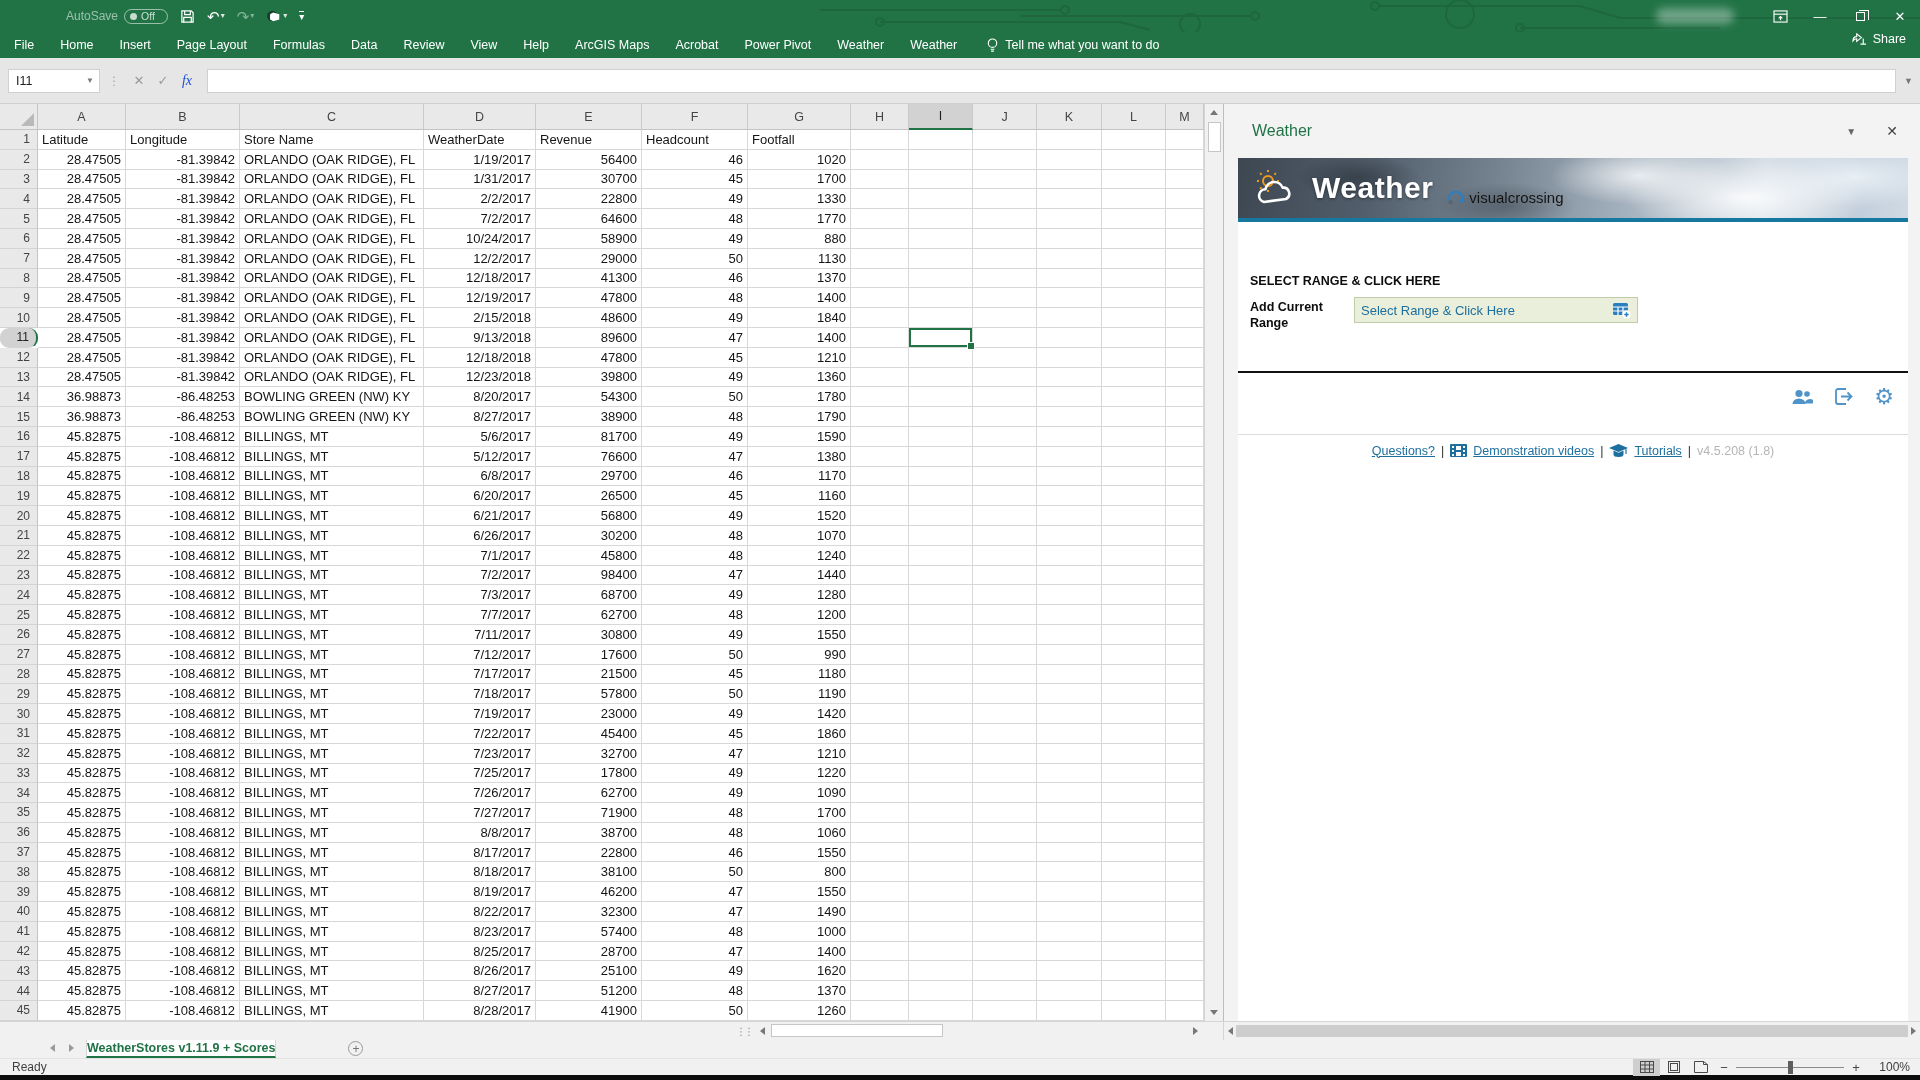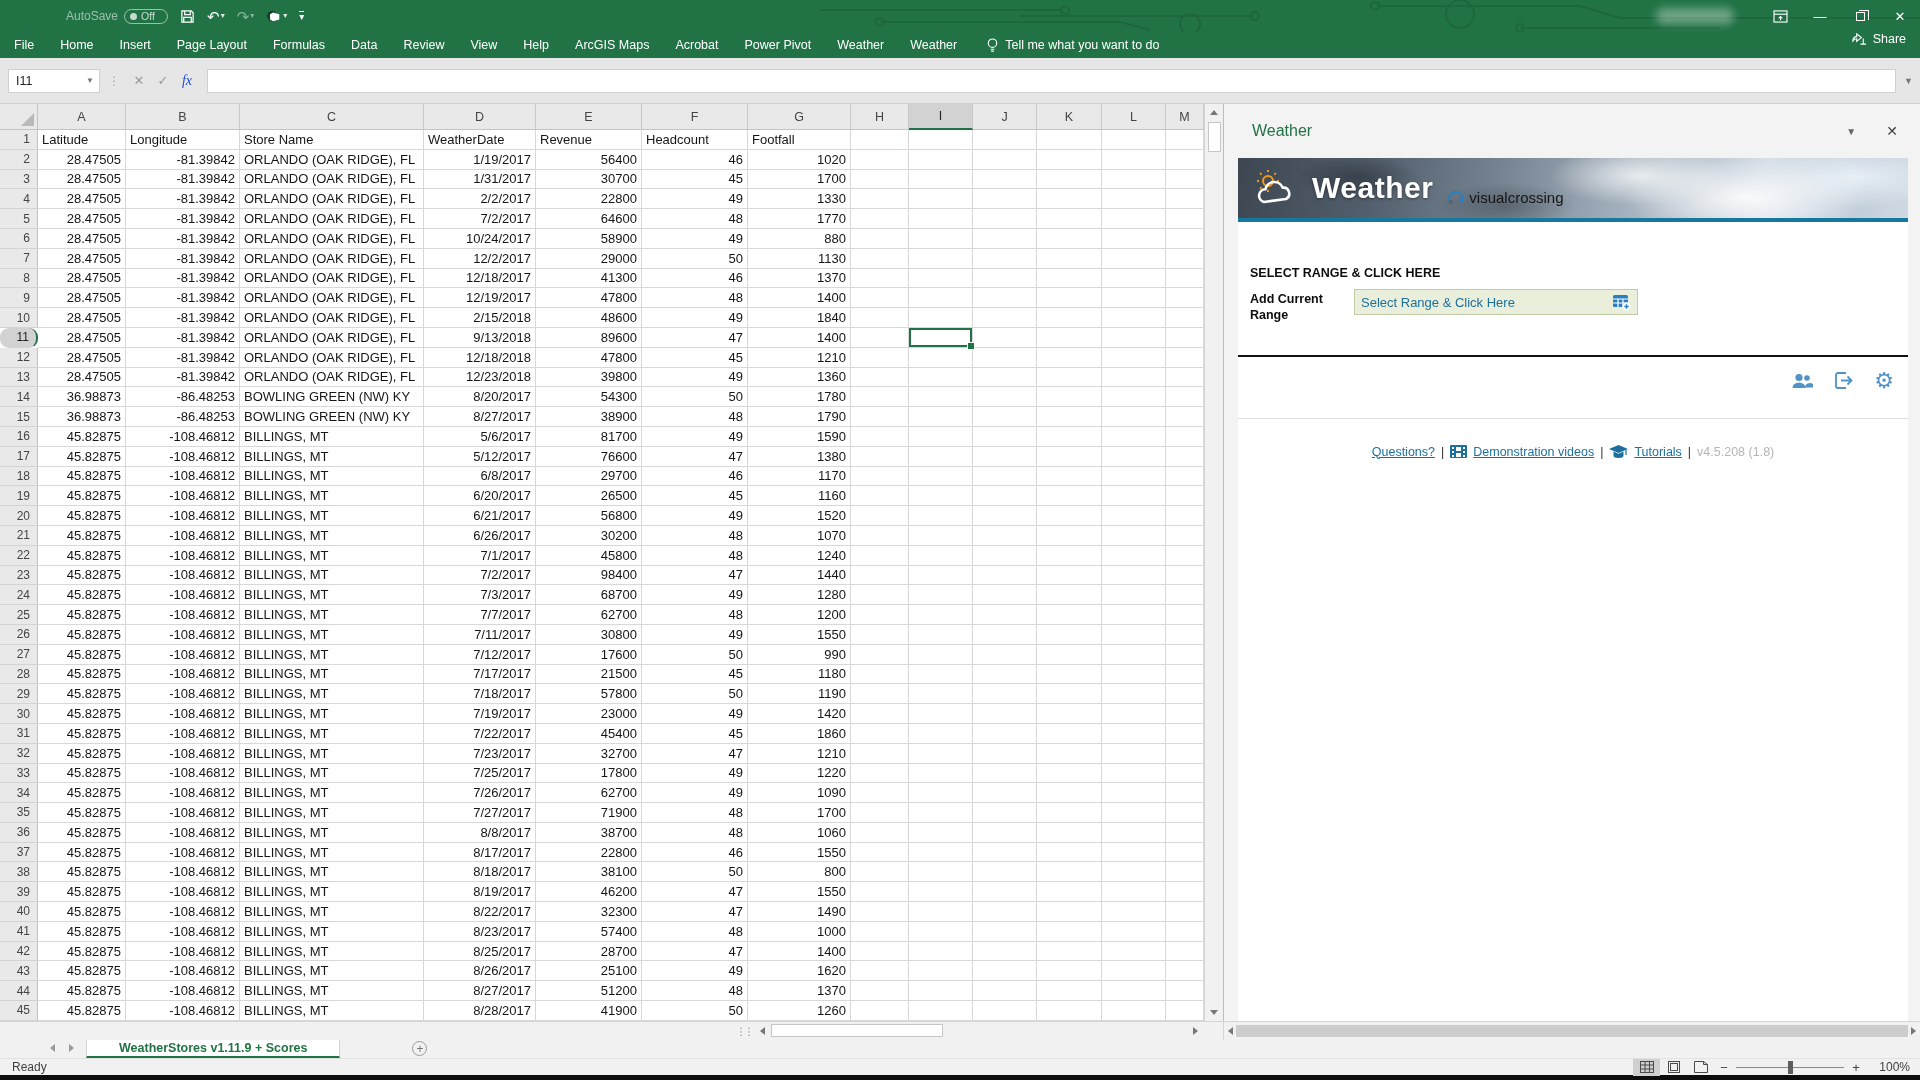--- a/index.html
+++ b/index.html
@@ -86,49 +86,49 @@
       radial-gradient(170px 52px at 76% 62%, rgba(255,255,255,.85), rgba(255,255,255,0) 72%),
       radial-gradient(120px 40px at 92% 30%, rgba(236,243,248,.9), rgba(255,255,255,0) 75%),
       radial-gradient(100px 34px at 40% 75%, rgba(30,38,46,.35), rgba(0,0,0,0) 70%),
       radial-gradient(90px 30px at 18% 30%, rgba(20,26,34,.4), rgba(0,0,0,0) 70%);}
   .banner-bar{position:absolute;left:0;right:0;bottom:0;height:4px;background:#16789f;}
   .banner-inner{position:absolute;inset:0 0 4px 0;display:flex;align-items:center;padding-left:16px;}
   .banner-word{font-size:30px;font-weight:700;color:#fff;text-shadow:0 1px 3px rgba(0,0,0,.45);margin-left:12px;letter-spacing:.5px;}
   .vc{display:flex;align-items:center;gap:5px;margin-left:14px;margin-top:18px;}
   .vc-text{font-size:15px;color:#151515;}
   .vc-text b{font-weight:400;}
-  .pane-section{padding:0 12px;}
+  .pane-section{padding:8px 12px;}
   .sec-heading{margin-top:44px;font-size:12.5px;font-weight:700;color:#0d0d0d;}
   .range-row{display:flex;margin-top:9px;}
   .range-label{width:104px;font-size:12.5px;font-weight:700;color:#0d0d0d;line-height:1.3;padding-top:2px;}
   .range-input{width:284px;height:26px;background:#e9efda;border:1px solid #c2cba8;display:flex;align-items:center;padding:0 6px;font-size:13px;color:#1d6f9e;}
   .range-input .ri-ico{margin-left:auto;display:flex;}
   .black-sep{height:2px;background:#111;margin-top:31px;}
   .populate-row{padding-left:6px;margin-top:9px;}
   .populate-btn{width:146px;height:29px;background:#b5b5b5;border:none;border-radius:2px;color:#fff;font-weight:700;font-size:13.5px;font-family:"Liberation Sans",sans-serif;}
   .icons-row{display:flex;justify-content:flex-end;align-items:center;gap:20px;margin:13px 14px 0 0;}
   .gear-glyph{font-size:22px;color:#4f93c9;line-height:1;}
-  .links-row{margin-top:26px;border-top:1px solid #dcdcdc;padding-top:26px;display:flex;justify-content:center;align-items:center;gap:6px;font-size:12.5px;color:#333;}
+  .links-row{margin-top:26px;border-top:1px solid #dcdcdc;padding-top:9px;display:flex;justify-content:center;align-items:center;gap:6px;font-size:12.5px;color:#333;}
   .links-row a{color:#1d6f9e;text-decoration:underline;display:flex;align-items:center;gap:4px;}
   .version{color:#b5b5b5;}
   .pane-fill{flex:1;}
 
   
   .scrollrow{height:19px;display:flex;background:#f1f1f1;border-top:1px solid #d5d5d5;}
   .scroll-left{width:1223px;display:flex;align-items:center;position:relative;}
   .drag-dots{position:absolute;left:736px;color:#8a8a8a;font-size:10px;letter-spacing:-2px;}
   .hs-btn{width:17px;height:100%;display:flex;align-items:center;justify-content:center;}
   .hs-left-group{position:absolute;left:754px;right:19px;display:flex;align-items:center;height:100%;}
   .hs-track{flex:1;height:100%;position:relative;}
   .hs-thumb{position:absolute;left:0;top:2px;height:13px;width:172px;background:#fff;border:1px solid #c6c6c6;}
   .scroll-right{flex:1;display:flex;align-items:center;border-left:1px solid #d5d5d5;padding:0 4px 0 4px;}
   .ps-thumb{flex:1;height:12px;background:#cdcdcd;border-radius:1px;margin:0 3px;}
   .tabsrow{height:18px;background:#f1f1f1;display:flex;align-items:flex-start;position:relative;}
   .tabnav{display:flex;gap:14px;margin:4px 0 0 50px;}
-  .sheet-tab{margin-left:12px;height:18px;background:#fff;border-left:1px solid #d5d5d5;border-right:1px solid #d5d5d5;border-bottom:2px solid #217346;color:#217346;font-weight:700;font-size:12.5px;display:flex;align-items:center;padding:0 32px;}
+  .sheet-tab{margin-left:12px;height:18px;background:#fff;border-left:1px solid #d5d5d5;border-right:1px solid #d5d5d5;border-bottom:2px solid #217346;color:#217346;font-weight:700;font-size:12.5px;display:flex;align-items:center;padding:0 0;}
   .newsheet{margin-left:72px;margin-top:1px;width:15px;height:15px;border:1px solid #9a9a9a;border-radius:50%;color:#757575;display:flex;align-items:center;justify-content:center;font-size:12px;line-height:1;}
   .statusbar{height:17px;background:#f1f1f1;border-top:1px solid #e2e2e2;display:flex;align-items:center;font-size:12px;color:#3f3f3f;}
   .status-left{padding-left:12px;}
   .status-right{margin-left:auto;display:flex;align-items:center;gap:0;padding-right:10px;}
   .view-btn{width:27px;height:17px;display:flex;align-items:center;justify-content:center;}
   .view-btn.active{background:#cfcfcf;}
   .zoom-minus,.zoom-plus{width:20px;text-align:center;color:#444;font-size:13px;}
   .zoom-slider{width:108px;height:17px;position:relative;margin:0 2px;}
   .zoom-slider .track{position:absolute;top:8px;left:0;right:0;height:1.5px;background:#8a8a8a;}
   .zoom-slider .thumb{position:absolute;top:2px;left:48%;width:5px;height:13px;background:#5f5f5f;}

